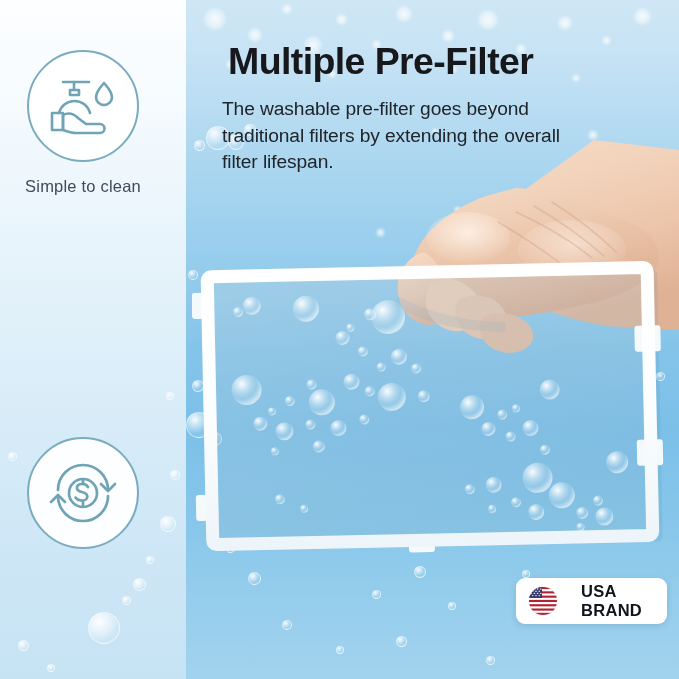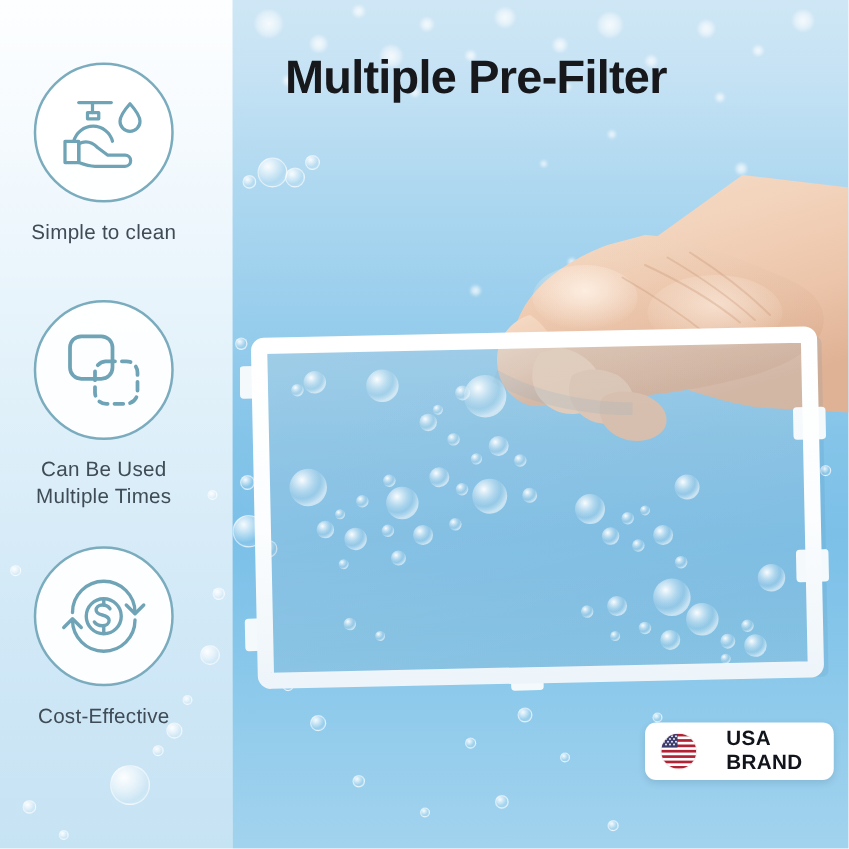--- a/index.html
+++ b/index.html
@@ -217,32 +217,20 @@
 
             <path d="M3 38 h11 v17 h-11 z"></path>
 
             <path d="M14 40 c6 -3 11 -1 15 3 l8 6 h14 a4.5 4.5 0 0 1 0 9 h-24 c-5 0 -9 -1.5 -13 -3 z"></path>
           </svg>
         </span>
       </div>
       <div class="feature-label">Simple to clean</div>
     </div>
 
-    <div class="feature" id="feature-1">
-      <div class="icon-circle">
-        <span>
-          <svg width="62" height="62" viewBox="0 0 62 62" fill="none" stroke="#6fa3b6" stroke-width="3" stroke-linecap="round" stroke-linejoin="round">
-            <rect x="4" y="4" width="34" height="34" rx="9"></rect>
-            <rect x="24" y="24" width="34" height="34" rx="9" stroke-dasharray="7 5.5"></rect>
-          </svg>
-        </span>
-      </div>
-      <div class="feature-label">Can Be Used
-Multiple Times</div>
-    </div>
 
     <div class="feature" id="feature-2">
       <div class="icon-circle">
         <span>
           <svg width="68" height="66" viewBox="0 0 68 66" fill="none" stroke="#6fa3b6" stroke-width="2.7" stroke-linecap="round" stroke-linejoin="round">
 
             <path d="M9 30 A25 25 0 0 1 59 30"></path>
             <polyline points="52,24 59,31 66,24"></polyline>
 
             <path d="M59 36 A25 25 0 0 1 9 36"></path>
@@ -250,21 +238,20 @@
 
             <circle cx="34" cy="33" r="14"></circle>
 
             <path d="M39 27 c-1.5 -2.3 -4 -3.2 -6.5 -3 c-3 0.2 -4.6 2 -4.6 4 c0 2.3 2 3.3 5 4
                      c3.3 0.8 5.4 1.9 5.4 4.4 c0 2.4 -2.2 4.2 -5.4 4.2 c-2.8 0 -5 -1 -6.4 -3"></path>
             <line x1="34" y1="19.5" x2="34" y2="24"></line>
             <line x1="34" y1="42" x2="34" y2="46.5"></line>
           </svg>
         </span>
       </div>
-      <div class="feature-label">Cost-Effective</div>
     </div>
   </div>
 
   <div id="main">
 
     <div id="bokeh">
       <div class="bok" style="left:18px;  top:8px;  width:22px; height:22px;"></div>
       <div class="bok" style="left:62px;  top:28px; width:14px; height:14px;"></div>
       <div class="bok" style="left:96px;  top:4px;  width:10px; height:10px;"></div>
       <div class="bok" style="left:118px; top:36px; width:18px; height:18px;"></div>
@@ -307,20 +294,21 @@
       <div class="mb" style="left:150px; top:646px; width:6px;  height:6px;"></div>
       <div class="mb" style="left:210px; top:636px; width:9px;  height:9px;"></div>
       <div class="mb" style="left:300px; top:656px; width:7px;  height:7px;"></div>
       <div class="mb" style="left:62px;  top:572px; width:11px; height:11px;"></div>
       <div class="mb" style="left:40px;  top:544px; width:7px;  height:7px;"></div>
       <div class="mb" style="left:336px; top:570px; width:6px;  height:6px;"></div>
     </div>
 
     <div id="headline">Multiple Pre-Filter</div>
 
+    <div id="body-copy">The washable pre-filter goes beyond traditional filters by extending the overall filter lifespan.</div>
 
     <svg id="hand" viewBox="0 0 493 679">
       <defs>
         <linearGradient id="skin" x1="0" y1="0" x2="0.35" y2="1">
           <stop offset="0%" stop-color="#f6ddc8"></stop>
           <stop offset="35%" stop-color="#f2d2ba"></stop>
           <stop offset="68%" stop-color="#ecc5aa"></stop>
           <stop offset="100%" stop-color="#e0b295"></stop>
         </linearGradient>
         <linearGradient id="skinShade" x1="0" y1="0" x2="1" y2="1">

